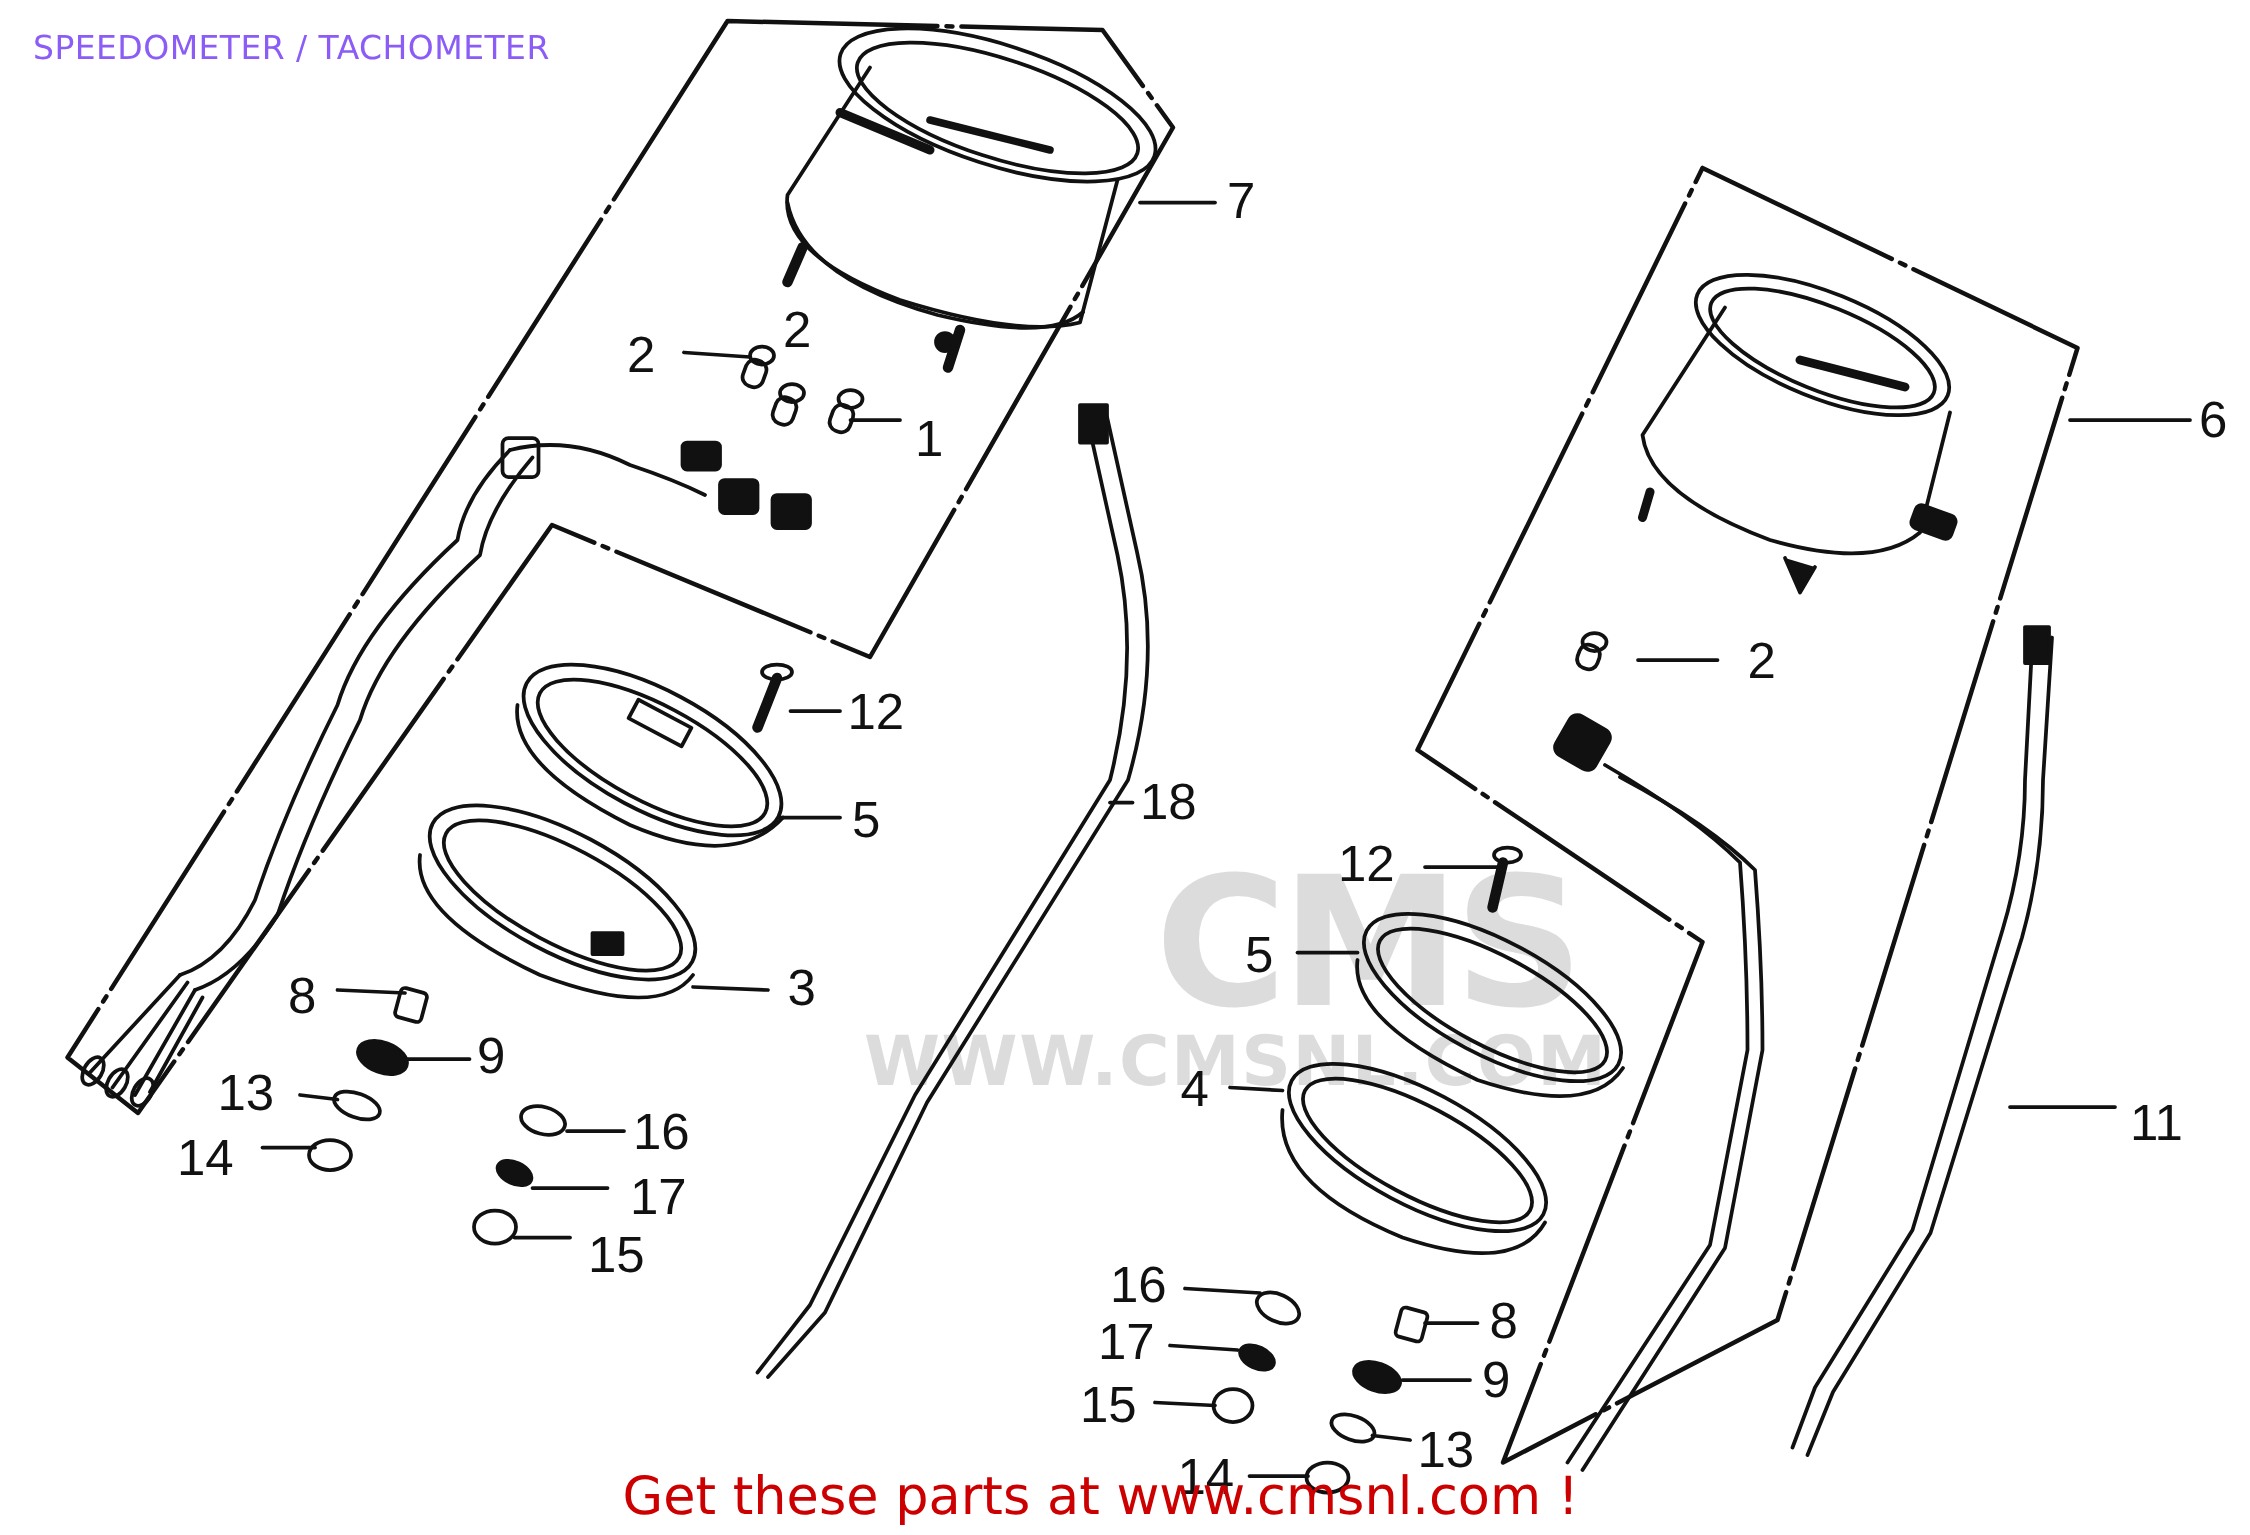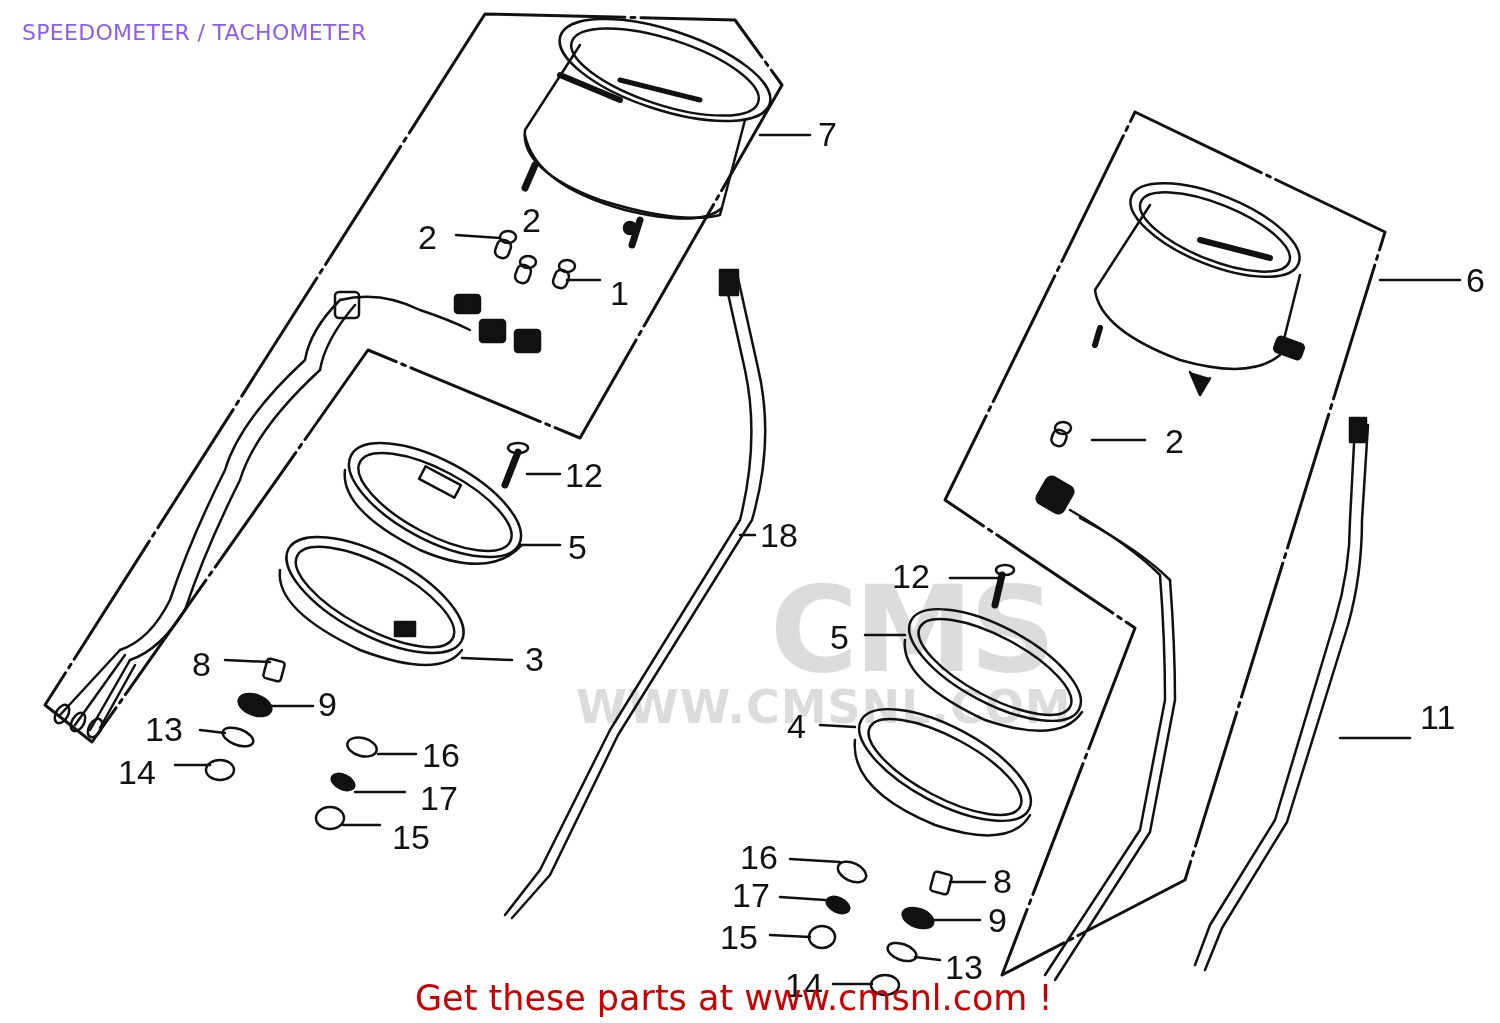--- a/index.html
+++ b/index.html
@@ -198,21 +198,21 @@
 <div class="callout" style="left:118px;top:755px">14</div>
 <div class="callout" style="left:422px;top:738px">16</div>
 <div class="callout" style="left:420px;top:781px">17</div>
 <div class="callout" style="left:392px;top:820px">15</div>
 
 <div class="callout" style="left:1466px;top:263px">6</div>
 <div class="callout" style="left:1165px;top:424px">2</div>
 <div class="callout" style="left:892px;top:559px">12</div>
 <div class="callout" style="left:830px;top:620px">5</div>
 <div class="callout" style="left:787px;top:709px">4</div>
-<div class="callout" style="left:1420px;top:700px">11</div>
+<div class="callout" style="left:1420px;top:732px">11</div>
 <div class="callout" style="left:740px;top:840px">16</div>
 <div class="callout" style="left:732px;top:878px">17</div>
 <div class="callout" style="left:720px;top:920px">15</div>
 <div class="callout" style="left:785px;top:968px">14</div>
 <div class="callout" style="left:993px;top:864px">8</div>
 <div class="callout" style="left:988px;top:903px">9</div>
 <div class="callout" style="left:945px;top:950px">13</div>
 
 <a class="footer">Get these parts at www.cmsnl.com !</a>
 

